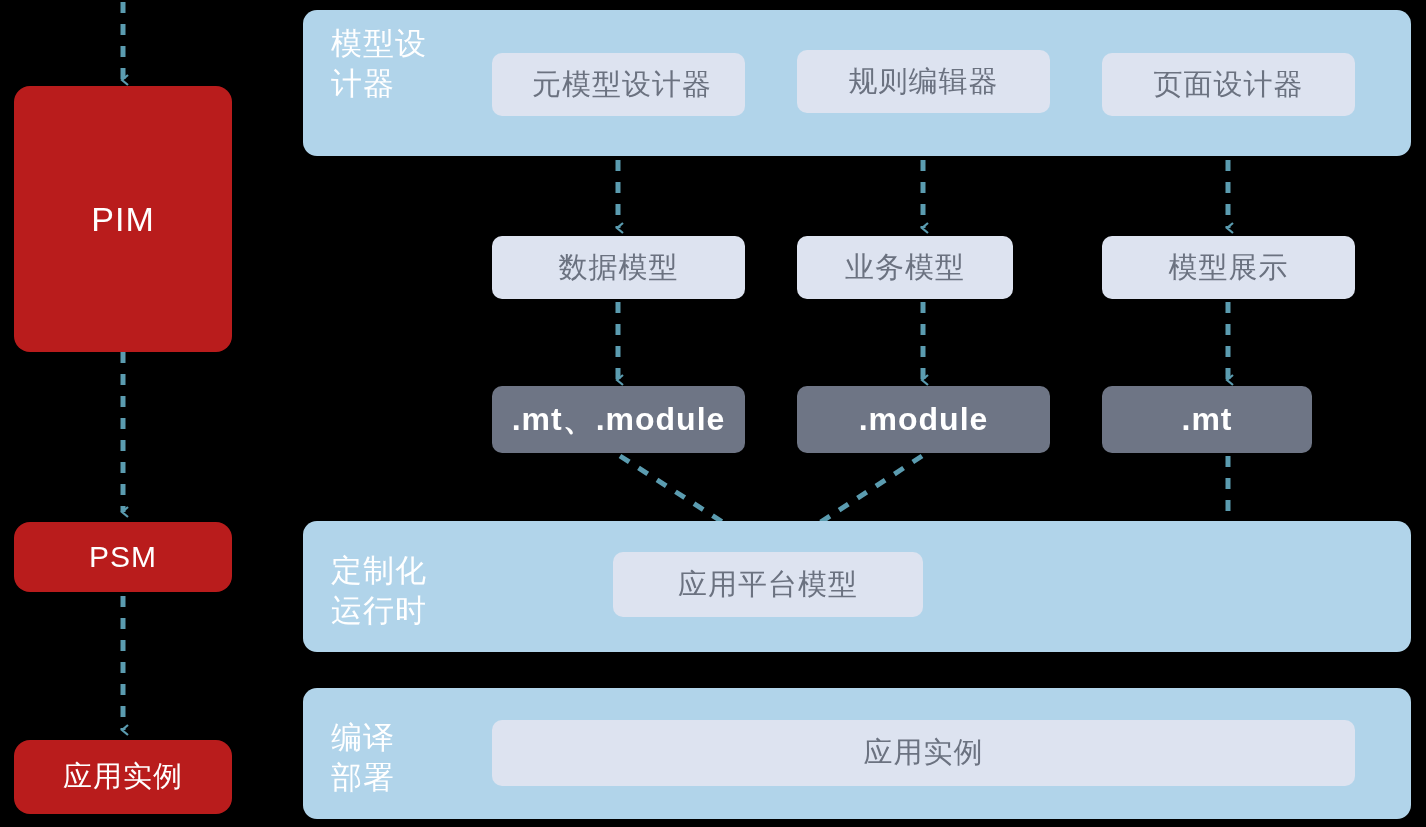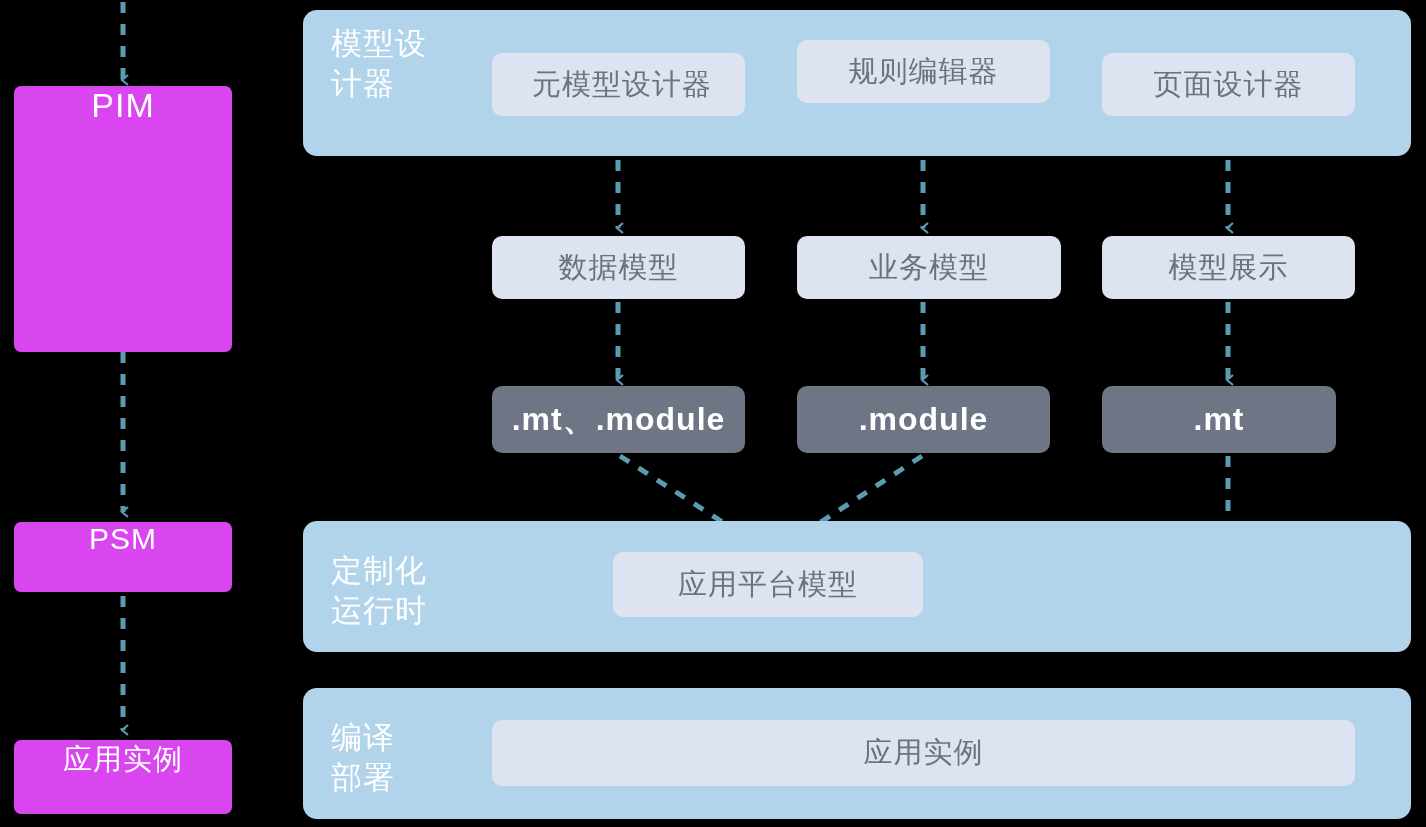--- a/index.html
+++ b/index.html
@@ -56,25 +56,25 @@
     letter-spacing: 1px;
   }
   .chip.dark {
     background: #6e7585;
     color: #ffffff;
     font-size: 32px;
     font-weight: bold;
   }
   .pillar {
     position: absolute;
-    background: #d946ef;
-    border-radius: 7px;
+    background: #b91c1c;
+    border-radius: 16px;
     color: #ffffff;
     display: flex;
-    align-items: flex-start;
+    align-items: center;
     justify-content: center;
     box-sizing: border-box;
     letter-spacing: 1px;
   }
   .pillar.big { font-size: 34px; }
   .pillar.mid { font-size: 30px; }
   .pillar.small { font-size: 29px; }
 </style>
 </head>
 <body>
@@ -144,44 +144,44 @@
     <span>应用实例</span>
   </div>
 
   <div class="band" style="left:303px; top:10px; width:1108px; height:146px;"></div>
   <div class="band-label" style="left:331px; top:24px; width:160px;">模型设
 计器</div>
 
   <div class="chip" style="left:492px; top:53px; width:253px; height:63px;padding-left:7px;">
     <span>元模型设计器</span>
   </div>
-  <div class="chip" style="left:797px; top:40px; width:253px; height:63px;">
+  <div class="chip" style="left:797px; top:50px; width:253px; height:63px;">
     <span>规则编辑器</span>
   </div>
   <div class="chip" style="left:1102px; top:53px; width:253px; height:63px;">
     <span>页面设计器</span>
   </div>
 
   <div class="chip" style="left:492px; top:236px; width:253px; height:63px;">
     <span>数据模型</span>
   </div>
-  <div class="chip" style="left:797px; top:236px; width:264px; height:63px;">
+  <div class="chip" style="left:797px; top:236px; width:216px; height:63px;">
     <span>业务模型</span>
   </div>
   <div class="chip" style="left:1102px; top:236px; width:253px; height:63px;">
     <span>模型展示</span>
   </div>
 
   <div class="chip dark" style="left:492px; top:386px; width:253px; height:67px;">
     <span>.mt、.module</span>
   </div>
   <div class="chip dark" style="left:797px; top:386px; width:253px; height:67px;">
     <span>.module</span>
   </div>
-  <div class="chip dark" style="left:1102px; top:386px; width:234px; height:67px;">
+  <div class="chip dark" style="left:1102px; top:386px; width:210px; height:67px;">
     <span>.mt</span>
   </div>
 
   <div class="band" style="left:303px; top:521px; width:1108px; height:131px;"></div>
   <div class="band-label" style="left:331px; top:551px; width:170px;">定制化
 运行时</div>
 
   <div class="chip" style="left:613px; top:552px; width:310px; height:65px;">
     <span>应用平台模型</span>
   </div>

